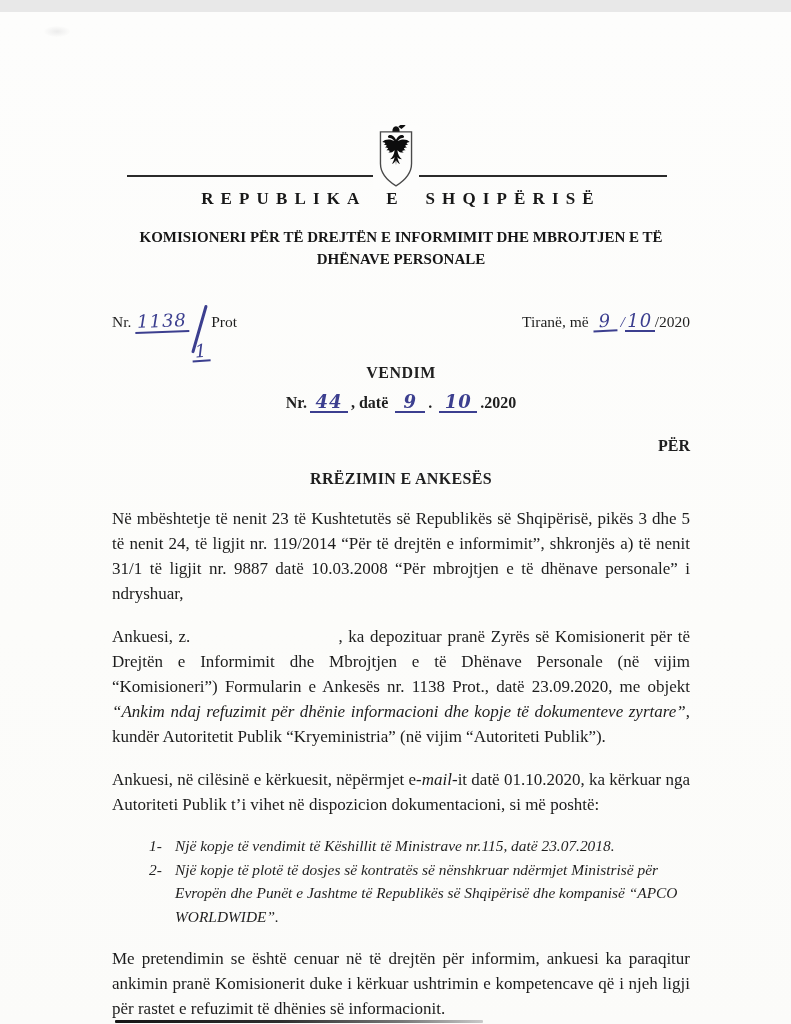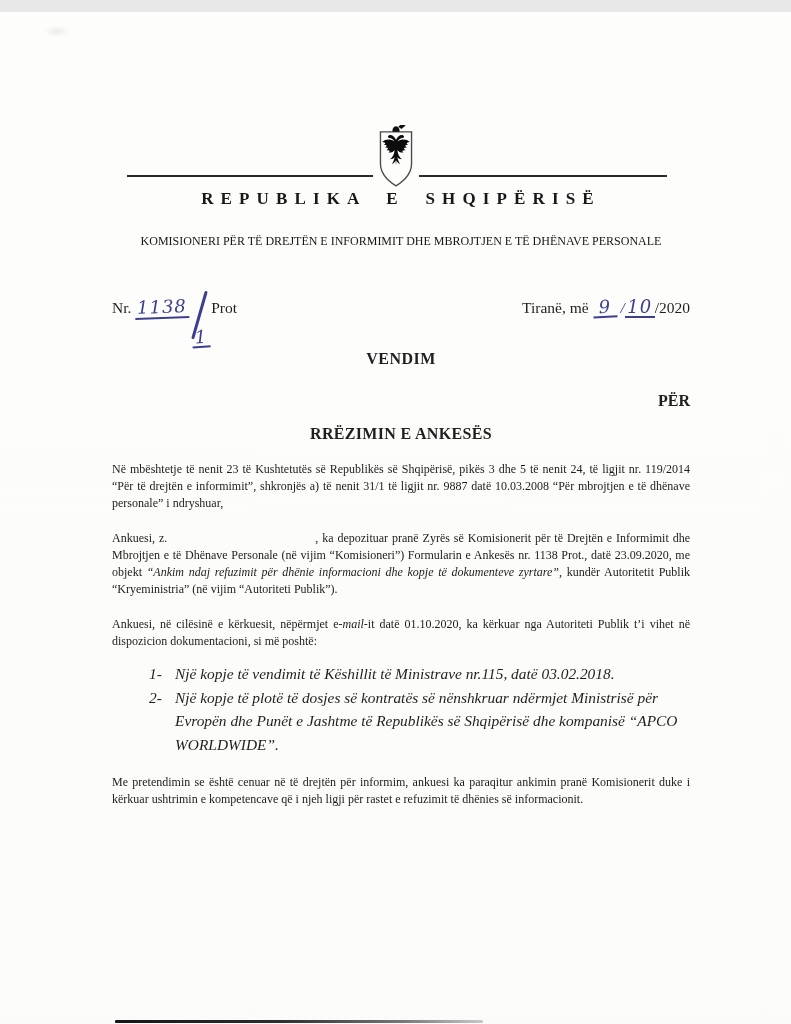--- a/index.html
+++ b/index.html
@@ -27,21 +27,21 @@
     background:#2a2a2a;z-index:1;
   }
   .doc{padding:177px 101px 0 112px;}
   .center{text-align:center;}
   .republic{
     font-size:17px;font-weight:bold;letter-spacing:.42em;word-spacing:.55em;
     color:#181818;
   }
   .commissioner{
     margin:17px auto 0;max-width:566px;
-    font-size:12px;font-weight:normal;line-height:30px;color:#161616;
+    font-size:15px;font-weight:bold;line-height:22px;color:#161616;
   }
   .directorate{margin-top:13px;font-size:15px;letter-spacing:.04em;color:#222;}
   .proto-row{
     position:relative;margin-top:42px;height:26px;
     display:flex;justify-content:space-between;align-items:baseline;
     font-size:15.5px;
   }
   .hw{
     font-family:"DejaVu Serif", serif;font-style:italic;
     color:#3c3f8f;font-size:18px;letter-spacing:1px;line-height:1;
@@ -63,21 +63,21 @@
   .hw-slash{color:#3c3f8f;font-style:italic;}
   .vendim-title{margin-top:26px;font-size:16px;font-weight:bold;letter-spacing:.03em;}
   .vendim-nr{margin-top:11px;font-size:16px;font-weight:bold;}
   .vendim-nr .hw-u{margin:0 3px;}
   .nr44{width:38px;}
   .d9{width:30px;}
   .d10{width:38px;}
   .per-heading{margin-top:24px;font-size:16px;font-weight:bold;text-align:right;}
   .subject-heading{margin-top:15px;font-size:16px;font-weight:bold;letter-spacing:.02em;}
   .para{
-    margin-top:18px;font-size:12px;line-height:17px;text-align:justify;color:#1c1c1c;
+    margin-top:18px;font-size:17px;line-height:25px;text-align:justify;color:#1c1c1c;
   }
   .konstatova{margin-top:16px;font-size:16px;font-weight:bold;}
   .it{font-style:italic;}
   .gap{display:inline-block;}
   .req-list{margin-top:10px;font-size:15.4px;line-height:23.5px;}
   .list-item{display:flex;padding-left:37px;}
   .list-marker{width:26px;flex:none;font-style:italic;}
   .list-text{flex:1;font-style:italic;text-align:left;}
   .footer-rule{
     position:absolute;left:115px;top:1008px;width:368px;height:3px;
@@ -123,36 +123,41 @@
       </div>
       <div>
         <span>Tiranë, më</span>
         <span class="hw hw-u date-day">9</span>
         <span class="hw-slash">/</span><span class="hw hw-u date-month">10</span><span>/2020</span>
       </div>
     </div>
 
     <div class="center vendim-title">VENDIM</div>
 
+    <div class="center vendim-nr">
+      <span>Nr.</span><span class="hw hw-u nr44">44</span><span>, datë</span>
+      <span class="hw hw-u d9">9</span><span>.</span>
+      <span class="hw hw-u d10">10</span><span>.2020</span>
+    </div>
 
     <div class="center per-heading">PËR</div>
 
     <div class="center subject-heading">RRËZIMIN E ANKESËS</div>
 
     <p class="para">Në mbështetje të nenit 23 të Kushtetutës së Republikës së Shqipërisë, pikës 3 dhe 5 të nenit 24, të ligjit nr. 119/2014 “Për të drejtën e informimit”, shkronjës a) të nenit 31/1 të ligjit nr. 9887 datë 10.03.2008 “Për mbrojtjen e të dhënave personale” i ndryshuar,</p>
 
 
     <p class="para"><span>Ankuesi, z.</span><span class="gap" style="width: 148px;"></span><span>, ka depozituar pranë Zyrës së Komisionerit për të Drejtën e Informimit dhe Mbrojtjen e të Dhënave Personale (në vijim “Komisioneri”) Formularin e Ankesës nr. 1138 Prot., datë 23.09.2020, me objekt </span><span class="it">“Ankim ndaj refuzimit për dhënie informacioni dhe kopje të dokumenteve zyrtare”</span><span>, kundër Autoritetit Publik “Kryeministria” (në vijim “Autoriteti Publik”).</span></p>
 
     <p class="para"><span>Ankuesi, në cilësinë e kërkuesit, nëpërmjet e-</span><span class="it">mail</span><span>-it datë 01.10.2020, ka kërkuar nga Autoriteti Publik t’i vihet në dispozicion dokumentacioni, si më poshtë:</span></p>
 
     <div class="req-list">
       <div class="list-item">
         <span class="list-marker">1-</span>
-        <span class="list-text">Një kopje të vendimit të Këshillit të Ministrave nr.115, datë 03.02.2018.</span>
+        <span class="list-text">Një kopje të vendimit të Këshillit të Ministrave nr.115, datë 23.07.2018.</span>
       </div>
       <div class="list-item">
         <span class="list-marker">2-</span>
         <span class="list-text">Një kopje të plotë të dosjes së kontratës së nënshkruar ndërmjet Ministrisë për Evropën dhe Punët e Jashtme të Republikës së Shqipërisë dhe kompanisë “APCO WORLDWIDE”.</span>
       </div>
     </div>
 
     <p class="para">Me pretendimin se është cenuar në të drejtën për informim, ankuesi ka paraqitur ankimin pranë Komisionerit duke i kërkuar ushtrimin e kompetencave që i njeh ligji për rastet e refuzimit të dhënies së informacionit.</p>
 
   </div>

